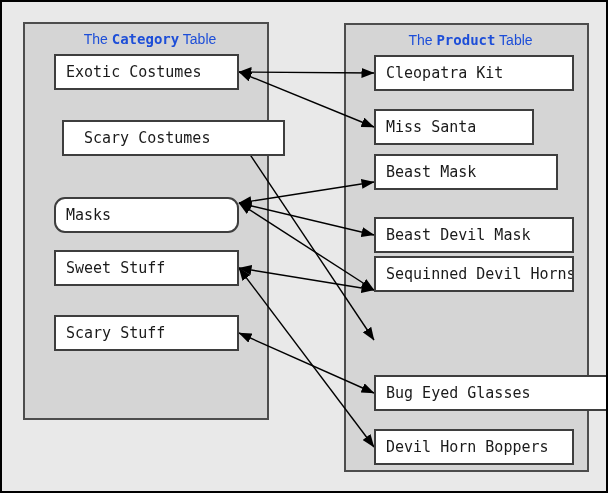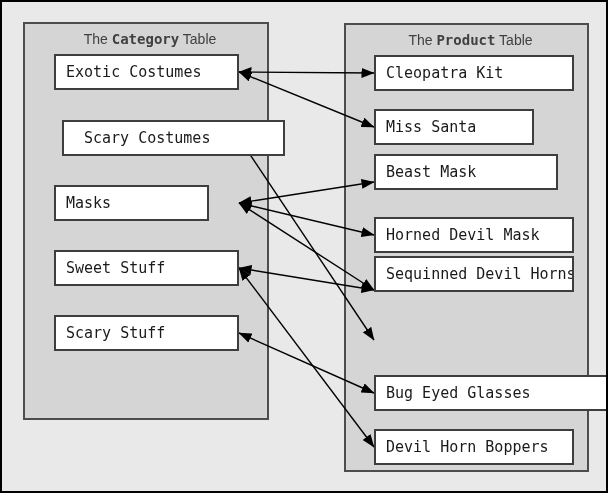--- a/index.html
+++ b/index.html
@@ -19,21 +19,21 @@
     background: #d5d5d5;
     border: 2px solid #4d4d4d;
   }
   #category-panel { left: 21px; top: 20px; width: 246px; height: 398px; }
   #product-panel  { left: 342px; top: 21px; width: 245px; height: 449px; }
   .panel-title {
     position: absolute;
     left: 8px; right: 0; top: 7px;
     text-align: center;
     font-size: 14px;
-    color: #404040;
+    color: #1d4ed8;
     font-family: "Liberation Sans", sans-serif;
     white-space: nowrap;
   }
   .panel-title .tname {
     font-family: "DejaVu Sans Mono", "Liberation Mono", monospace;
     font-weight: bold;
   }
   .entity-box {
     position: absolute;
     box-sizing: border-box;
@@ -92,23 +92,23 @@
         <line x1="237" y1="201" x2="372" y2="233" marker-start="url(#arrowhead)" marker-end="url(#arrowhead)"></line>
         <line x1="237" y1="201" x2="372" y2="288" marker-start="url(#arrowhead)" marker-end="url(#arrowhead)"></line>
         <line x1="237" y1="266" x2="372" y2="288" marker-start="url(#arrowhead)" marker-end="url(#arrowhead)"></line>
         <line x1="237" y1="266" x2="372" y2="445" marker-start="url(#arrowhead)" marker-end="url(#arrowhead)"></line>
         <line x1="237" y1="331" x2="372" y2="391" marker-start="url(#arrowhead)" marker-end="url(#arrowhead)"></line>
       </g>
   </svg>
 
 <div class="entity-box" style="left: 52px; top: 52px; width: 185px;">Exotic Costumes</div>
     <div class="entity-box" style="left: 60px; top: 118px; width: 223px; padding-left: 20px;">Scary Costumes</div>
-    <div class="entity-box" style="left: 52px; top: 183px; width: 155px;">Masks</div>
+    <div class="entity-box" style="left: 52px; top: 195px; width: 185px; border-radius: 11px;">Masks</div>
     <div class="entity-box" style="left: 52px; top: 248px; width: 185px;">Sweet Stuff</div>
     <div class="entity-box" style="left: 52px; top: 313px; width: 185px;">Scary Stuff</div>
     <div class="entity-box" style="left: 372px; top: 53px; width: 200px;">Cleopatra Kit</div>
     <div class="entity-box" style="left: 372px; top: 107px; width: 160px;">Miss Santa</div>
     <div class="entity-box" style="left: 372px; top: 152px; width: 184px;">Beast Mask</div>
-    <div class="entity-box" style="left: 372px; top: 215px; width: 200px;">Horned Devil Mask</div>
+    <div class="entity-box" style="left: 372px; top: 215px; width: 200px;">Beast Devil Mask</div>
     <div class="entity-box" style="left: 372px; top: 254px; width: 200px;">Sequinned Devil Horns</div>
     <div class="entity-box" style="left: 372px; top: 373px; width: 236px;">Bug Eyed Glasses</div>
     <div class="entity-box" style="left: 372px; top: 427px; width: 200px;">Devil Horn Boppers</div>
   </div>
 
 </body></html>

